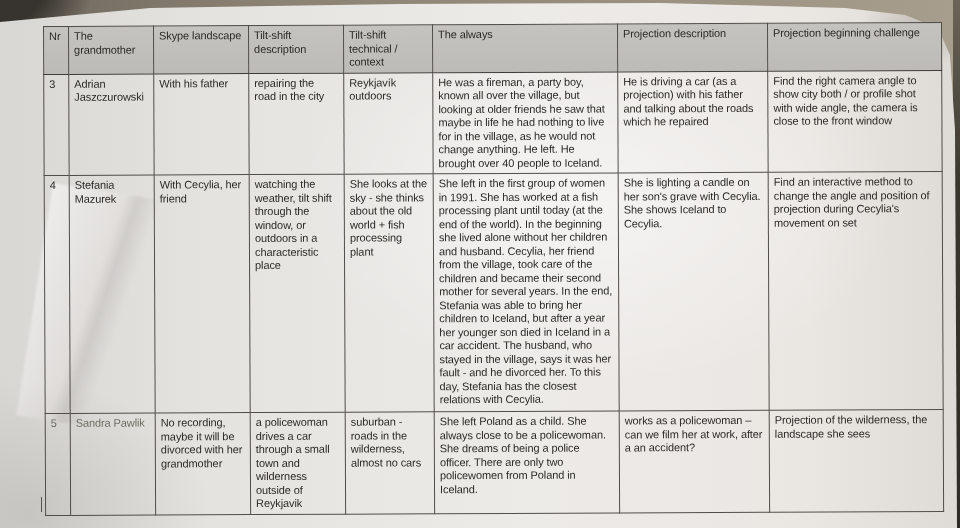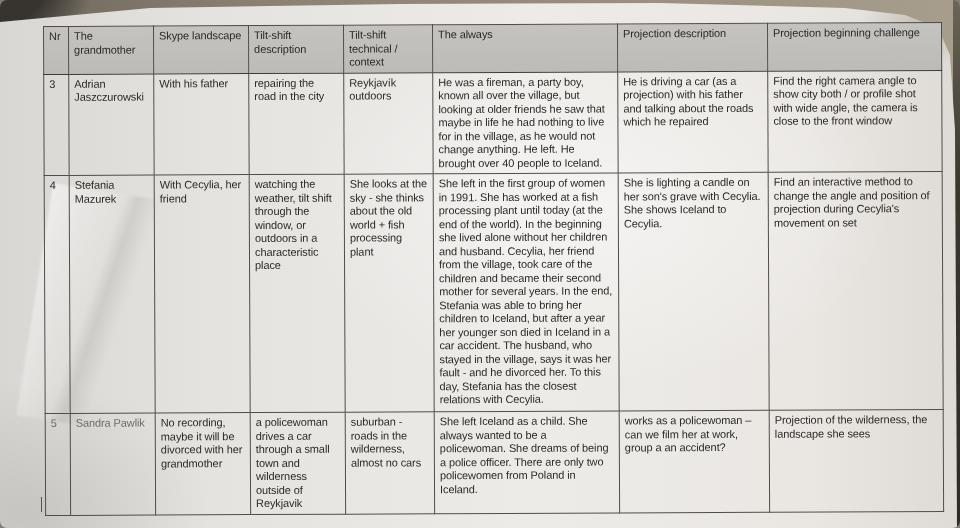--- a/index.html
+++ b/index.html
@@ -6,21 +6,20 @@
   body{
     width:960px;height:528px;overflow:hidden;
     font-family:"Liberation Sans",sans-serif;
     background:#857c6e;
   }
   .photo{
     position:relative;width:960px;height:528px;overflow:hidden;
     background:
       radial-gradient(ellipse 150px 110px at -15px -15px, #37342f 0%, #37342f 40%, rgba(55,52,47,0) 72%),
       linear-gradient(90deg, #6e675c 0%, #8b8273 28%, #988e7e 62%, #a89e8e 100%);
-    border-radius: 7px;
   }
   .edge-strip{
     position:absolute;right:0;top:0;width:7px;height:528px;
     background:linear-gradient(180deg,#6b6458 0%,#3a372f 35%,#2e2b26 100%);
   }
   .paper{
     position:absolute;left:0;top:0;width:960px;height:528px;
     clip-path:polygon(0 22px,150px 8px,400px 4px,660px 3px,845px 8px,905px 15px,938px 28px,950px 55px,955px 130px,957px 528px,0 528px);
     background:
       radial-gradient(ellipse 90px 55px at 922px 28px, rgba(120,111,98,0.30), rgba(120,111,98,0) 70%),
@@ -114,21 +113,21 @@
         <td>She left in the first group of women in 1991. She has worked at a fish processing plant until today (at the end of the world). In the beginning she lived alone without her children and husband. Cecylia, her friend from the village, took care of the children and became their second mother for several years. In the end, Stefania was able to bring her children to Iceland, but after a year her younger son died in Iceland in a car accident. The husband, who stayed in the village, says it was her fault - and he divorced her. To this day, Stefania has the closest relations with Cecylia.</td>
         <td>She is lighting a candle on her son's grave with Cecylia. She shows Iceland to Cecylia.</td>
         <td>Find an interactive method to change the angle and position of projection during Cecylia's movement on set</td>
       </tr>
       <tr class="r2">
         <td class="faded">5</td>
         <td class="faded">Sandra Pawlik</td>
         <td>No recording, maybe it will be divorced with her grandmother</td>
         <td>a policewoman drives a car through a small town and wilderness outside of Reykjavik</td>
         <td>suburban - roads in the wilderness, almost no cars</td>
-        <td>She left Iceland as a child. She always wanted to be a policewoman. She dreams of being a police officer. There are only two policewomen from Poland in Iceland.</td>
-        <td>works as a policewoman – can we film her at work, group a an accident?</td>
+        <td>She left Poland as a child. She always close to be a policewoman. She dreams of being a police officer. There are only two policewomen from Poland in Iceland.</td>
+        <td>works as a policewoman – can we film her at work, after a an accident?</td>
         <td>Projection of the wilderness, the landscape she sees</td>
       </tr>
     </tbody>
   </table>
 
   <div class="artifact-line"></div>
 </div>
 
 </body></html>

